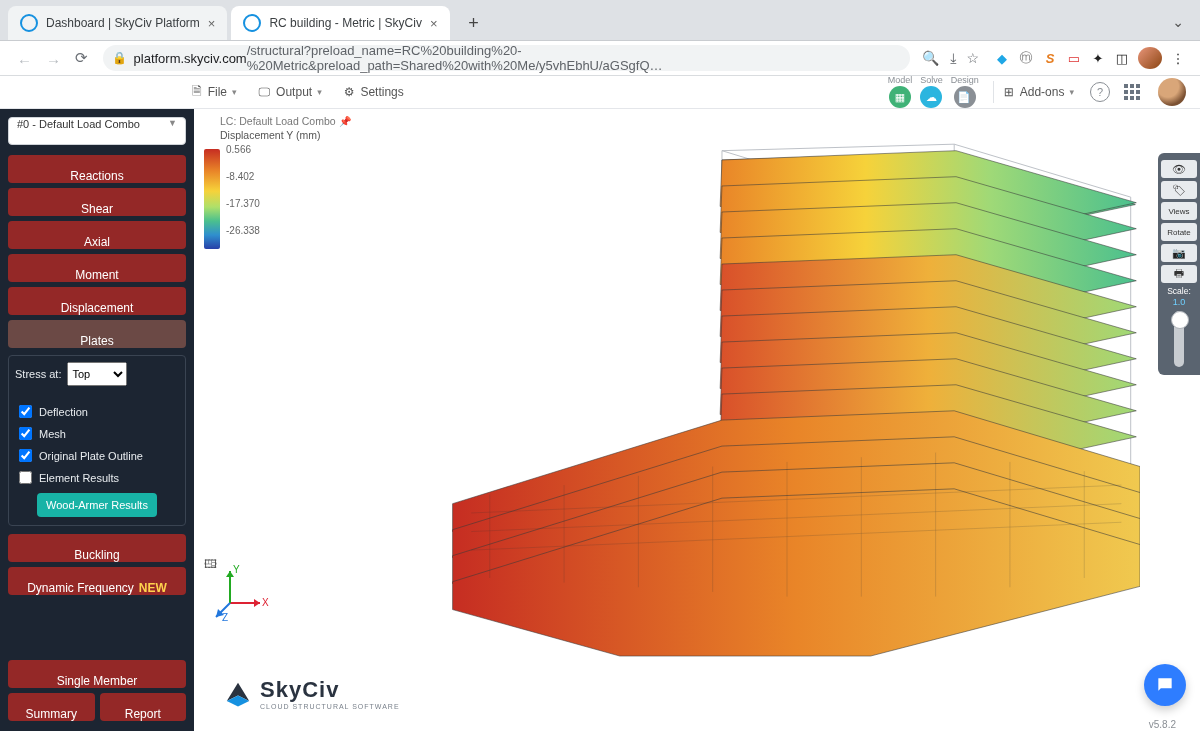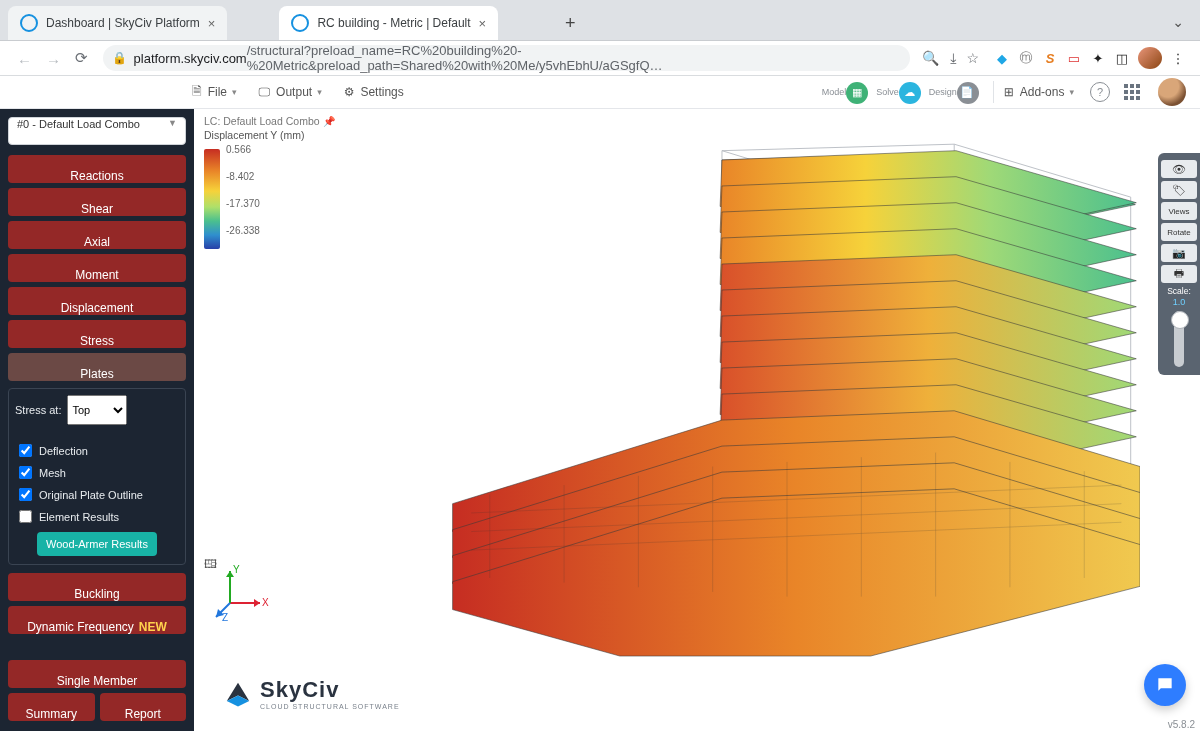--- a/index.html
+++ b/index.html
@@ -10,21 +10,21 @@
     --red-plates:#6b4945;
     --teal:#18b3a6;
     --text-light:#e8ecef;
     --text-dim:#6a7480;
     --chrome:#dee1e5;
     --tab-active:#fff;
     --tab-in:#f1f3f4;
   }
   html,body{margin:0;height:100%;font-family:-apple-system,Helvetica,Arial,sans-serif;font-size:12px;color:#222;background:#fff;}
   
-  .chrome{height:40px;background:var(--chrome);display:flex;align-items:flex-end;padding:0 8px;border-bottom:1px solid #c9ccd0;position:relative;gap:48px;}
+  .chrome{height:40px;background:var(--chrome);display:flex;align-items:flex-end;padding:0 8px;border-bottom:1px solid #c9ccd0;position:relative;}
   .tab{height:34px;display:flex;align-items:center;padding:0 12px;border-radius:8px 8px 0 0;margin-right:4px;min-width:170px;max-width:200px;position:relative;}
   .tab.inactive{background:var(--tab-in);}
   .tab.active{background:var(--tab-active);}
   .tab .favicon{width:14px;height:14px;border-radius:50%;border:2px solid #1691e0;margin-right:8px;flex:0 0 auto;}
   .tab .title{flex:1;white-space:nowrap;overflow:hidden;text-overflow:ellipsis;font-size:12px;color:#3c4043;}
   .tab .x{margin-left:8px;color:#666;font-size:13px;}
   .newtab{width:28px;height:28px;display:flex;align-items:center;justify-content:center;color:#444;font-size:18px;margin:0 6px 3px;}
   .chrome-right{margin-left:auto;display:flex;align-items:center;margin-bottom:6px;}
   .chev{color:#555;font-size:14px;padding:4px 8px;}
   .urlbar{height:34px;background:#fff;display:flex;align-items:center;padding:0 10px;border-bottom:1px solid #d9dcdf;}
@@ -37,21 +37,21 @@
   .url-icons span{padding:0 5px;font-size:14px;color:#5f6368;}
   .ext{display:flex;align-items:center;padding-left:6px;}
   .ext span{width:18px;text-align:center;padding:0 3px;font-size:13px;}
   .avatar-sm{width:22px;height:22px;border-radius:50%;background:linear-gradient(135deg,#e9967a,#8b4513);margin:0 4px;}
   
   .toolbar{height:32px;background:#fff;border-bottom:1px solid #e4e6ea;display:flex;align-items:center;padding:0 14px;font-size:12px;color:#555;position:relative;}
   .tool-item{display:flex;align-items:center;margin-right:22px;cursor:default;}
   .tool-ico{margin-right:6px;font-size:12px;}
   .tool-caret{margin-left:5px;font-size:9px;color:#888;}
   .tool-right{margin-left:auto;display:flex;align-items:center;}
-  .mode-col{display:flex;flex-direction:row;align-items:center;margin:0 4px;}
+  .mode-col{display:flex;flex-direction:column;align-items:center;margin:0 4px;}
   .mode-lbl{font-size:9px;color:#8a8f95;line-height:9px;}
   .mode-ico{width:22px;height:22px;border-radius:50%;display:flex;align-items:center;justify-content:center;color:#fff;font-size:11px;margin-top:1px;}
   .mode-model{background:#3fb277;}
   .mode-solve{background:#2bb5df;}
   .mode-design{background:#8a8f95;}
   .vr{width:1px;height:22px;background:#e0e3e7;margin:0 10px;}
   .help-circ{width:18px;height:18px;border:1.5px solid #8a8f95;border-radius:50%;display:flex;align-items:center;justify-content:center;font-size:11px;color:#8a8f95;margin:0 6px;}
   .apps-grid{display:grid;grid-template-columns:repeat(3,4px);grid-template-rows:repeat(3,4px);gap:2px;margin:0 8px;}
   .apps-grid i{background:#6a7480;}
   .avatar-lg{width:28px;height:28px;border-radius:50%;background:radial-gradient(circle at 35% 30%,#d9a679 0 40%,#7b5133 70%);margin-left:10px;}
@@ -61,29 +61,29 @@
   .lc-select{height:26px;background:#fff;color:#333;border:1px solid #cfd3d8;border-radius:4px;font-size:11px;padding:0 8px;display:flex;justify-content:space-between;margin-bottom:10px;}
   .btn{background:var(--red);color:#fff;border-radius:4px;height:28px;display:flex;align-items:flex-end;justify-content:center;font-size:12px;margin-bottom:5px;cursor:pointer;}
   .btn.plates{background:var(--red-plates);}
   .new-badge{font-size:12px;background:transparent;color:#ffd24d;margin-left:5px;font-weight:700;}
   .panel{border:1px solid #3a4452;border-radius:4px;padding:6px;margin:2px 0 8px;font-size:11px;}
   .sel{width:100%;height:22px;background:#fff;color:#333;border:1px solid #cfd3d8;border-radius:3px;font-size:11px;margin-bottom:6px;}
   .row{display:flex;align-items:center;margin:3px 0;}
   .row label{margin-left:4px;}
   .stress-row{display:flex;align-items:center;margin-bottom:16px;}
   .stress-row span{margin-right:6px;}
-  .stress-row select{flex:0 0 60px;height:30px;font-size:11px;}
+  .stress-row select{flex:0 0 60px;height:24px;font-size:11px;}
   .teal-btn{background:var(--teal);color:#fff;border-radius:4px;height:24px;display:flex;align-items:center;justify-content:center;font-size:11px;margin:6px auto 2px;width:120px;}
   .spacer{flex:1;}
   .dual{display:flex;gap:5px;}
   .dual .btn{flex:1;}
   .info-ico{color:#bfc5cc;margin-left:4px;font-size:12px;}
   
   .canvas{flex:1;position:relative;background:#fff;overflow:hidden;}
-  .legend{position:absolute;left:10px;top:6px;font-size:10.5px;color:#555;}
+  .legend{position:absolute;left:26px;top:6px;font-size:10.5px;color:#555;}
   .legend .title1{color:#777;}
   .legend .pin{font-size:10px;color:#999;margin-left:4px;}
   .legend .title2{color:#555;margin-top:2px;}
   .grad{position:absolute;left:10px;top:40px;width:16px;height:100px;background:linear-gradient(to bottom,#c62d22 0%,#e98528 22%,#f6d23a 42%,#aee06a 58%,#4bc08e 72%,#2f8fce 86%,#2740a8 100%);border-radius:2px;}
   .ticks{position:absolute;left:32px;top:36px;font-size:10px;color:#666;line-height:1;}
   .ticks div{height:27px;}
   .axis{position:absolute;left:16px;bottom:108px;}
   .logo{position:absolute;left:30px;bottom:24px;display:flex;align-items:center;}
   .logo-mark{width:28px;height:28px;margin-right:8px;}
   .logo-text{font-size:22px;font-weight:700;color:#2a3340;letter-spacing:1px;}
@@ -95,35 +95,35 @@
   
   .rtool{position:absolute;right:0;top:44px;width:36px;background:#5a6470;border-radius:6px 0 0 6px;padding:4px 3px;color:#fff;font-size:9px;text-align:center;}
   .rtool .rbtn{background:#e8ebee;color:#333;border-radius:3px;height:18px;margin:3px 0;display:flex;align-items:center;justify-content:center;font-size:11px;}
   .rtool .rlabel{font-size:8.5px;color:#fff;margin:3px 0 1px;}
   .rtool .scale-val{color:#6fd0ff;font-size:9px;}
   .slider{margin:4px auto;width:10px;height:56px;background:linear-gradient(#c8ccd1,#c8ccd1);border-radius:6px;position:relative;}
   .slider::after{content:"";position:absolute;left:-3px;top:0;width:16px;height:16px;background:#fff;border:1px solid #aeb3b9;border-radius:50%;}
   
   .chat{position:absolute;right:14px;bottom:28px;width:42px;height:42px;border-radius:50%;background:#2e7dff;display:flex;align-items:center;justify-content:center;box-shadow:0 4px 10px rgba(0,0,0,.2);}
   .chat svg{width:20px;height:20px;fill:#fff;}
-  .ver{position:absolute;right:5px;bottom:4px;font-size:10px;color:#8a8f95;}
+  .ver{position:absolute;right:24px;bottom:4px;font-size:10px;color:#8a8f95;}
   .panel-head{display:flex;align-items:center;}
 </style>
 </head>
 <body>
 
 <div class="chrome">
   <div class="tab inactive">
     <span class="favicon"></span>
     <span class="title">Dashboard | SkyCiv Platform</span>
     <span class="x">×</span>
   </div>
   <div class="tab active">
     <span class="favicon"></span>
-    <span class="title">RC building - Metric | Default</span>
+    <span class="title">RC building - Metric | SkyCiv</span>
     <span class="x">×</span>
   </div>
   <div class="newtab">+</div>
   <div class="chrome-right">
     <span class="chev">⌄</span>
   </div>
 </div>
 
 <div class="urlbar">
   <span class="nav-ico disabled">←</span>
@@ -216,23 +216,20 @@
         <span>Shear</span>
       </div>
     <div class="btn">
         <span>Axial</span>
       </div>
     <div class="btn">
         <span>Moment</span>
       </div>
     <div class="btn">
         <span>Displacement</span>
-      </div>
-    <div class="btn">
-        <span>Stress</span>
       </div>
     <div class="btn plates">
         <span>Plates</span>
       </div>
 
     <div class="panel">
       <div class="stress-row">
         <span>Stress at:</span>
         <select><option>Top</option></select>
       </div>

